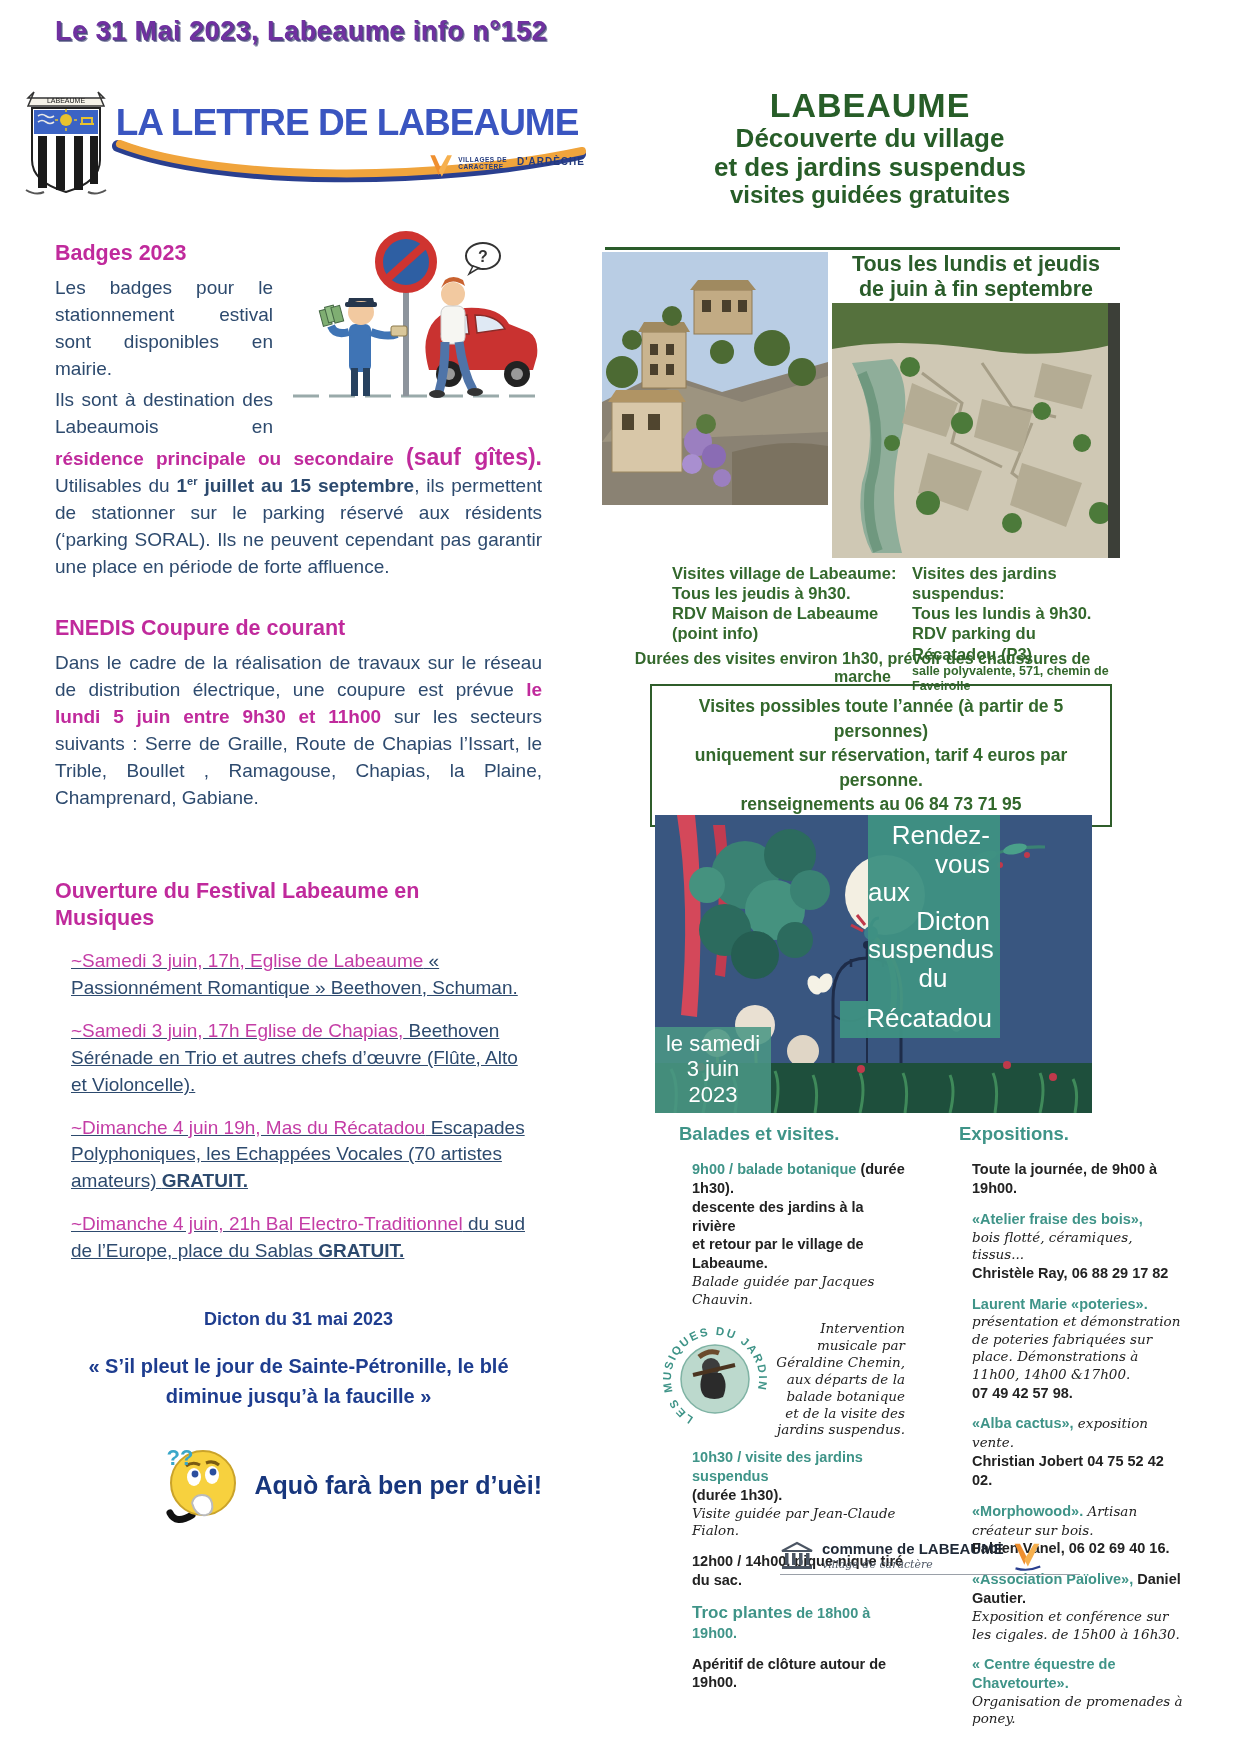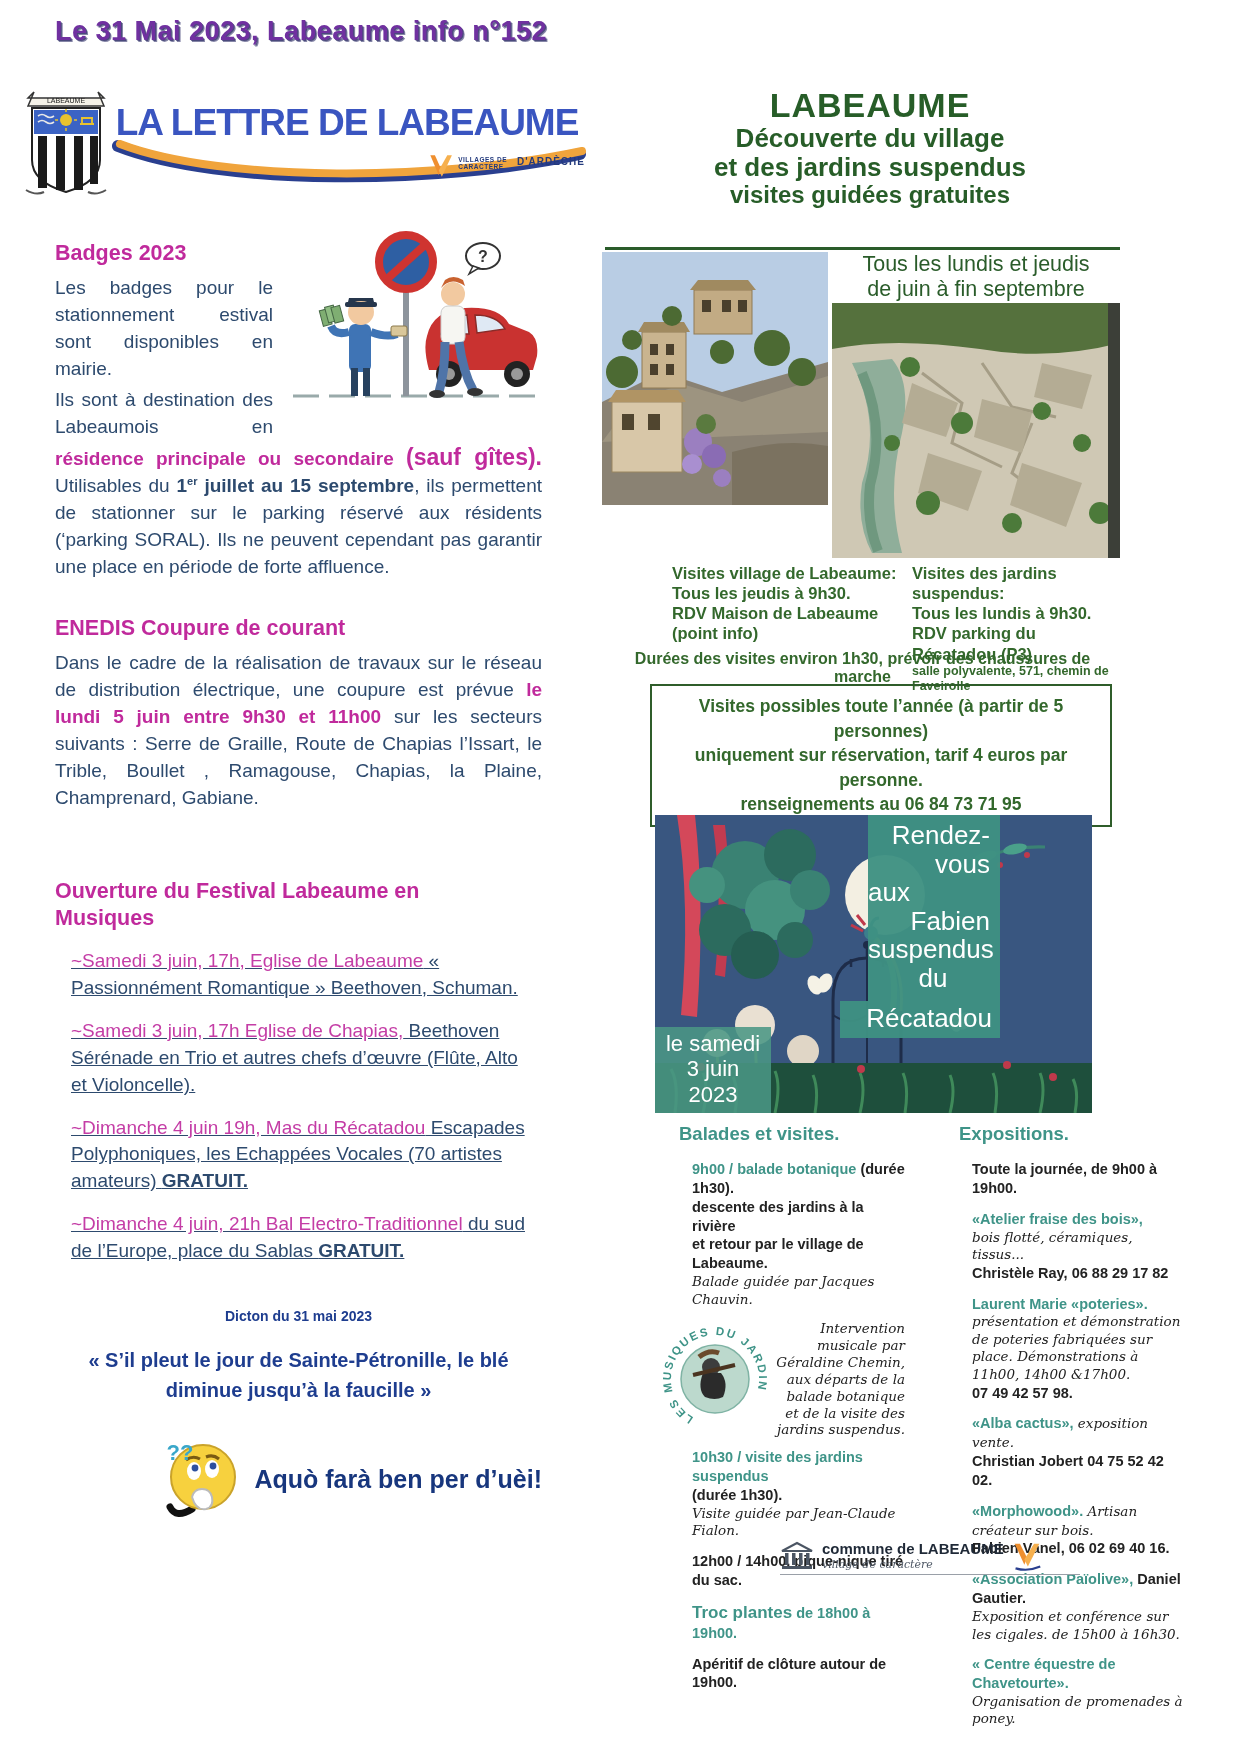--- a/index.html
+++ b/index.html
@@ -26,33 +26,33 @@
   h2.mag{font-size:21.5px;font-weight:bold;color:#c02a9c;margin:0 0 8px 0;line-height:1.25;}
   .para{margin:0 0 4px 0;text-align:justify;}
   .mag-b{color:#c02a9c;font-weight:bold;}
   .big-mag{color:#c02a9c;font-weight:bold;font-size:23px;}
   .dk-b{font-weight:bold;}
   sup{font-size:11px;}
   .sect-gap{height:30px;}
   .fest-line{margin:16px;text-decoration:underline;}
   .pink{color:#c43da6;}
   .dicton{margin-top:42px;text-align:center;color:#1e3d8f;font-weight:bold;}
-  .dicton-h{font-size:14px;margin-bottom:18px;}
+  .dicton-h{font-size:18px;margin-bottom:18px;}
   .dicton-q{font-size:20px;line-height:1.5;width:430px;margin:0 auto;}
   .closing-row{margin-top:34px;display:flex;align-items:center;justify-content:flex-end;gap:10px;padding-right:0;}
   .closing-phrase{font-size:25px;font-weight:bold;color:#17367d;white-space:nowrap;}
   .qmarks{color:#3aa7c9;font-weight:bold;font-size:22px;position:relative;top:-28px;left:14px;width:0;}
 
   
   .r-header{left:620px;top:86px;width:500px;text-align:center;color:#275d28;font-weight:bold;line-height:1.12;}
   .r-title{font-size:34px;letter-spacing:1px;}
   .r-sub{font-size:26px;}
   .r-sub3{font-size:24px;}
   .r-rule{left:605px;top:247px;width:515px;height:3px;background:#2a5c2a;}
-  .banner{left:832px;top:252px;width:288px;text-align:center;color:#2a5c2a;font-weight:normal;
+  .banner{left:832px;top:252px;width:288px;text-align:center;color:#2a5c2a;font-weight:bold;
           font-size:21.5px;line-height:1.15;}
   .visits{top:563px;color:#33682c;font-weight:bold;font-size:16.5px;line-height:1.22;}
   .v1{left:672px;width:238px;}
   .v2{left:912px;width:212px;}
   .v-small{font-size:12.5px;}
   .duration{left:605px;top:650px;width:515px;text-align:center;color:#33682c;
             font-weight:bold;font-size:16px;}
   .resa-box{left:650px;top:684px;width:446px;border:2.5px solid #2f5d2a;padding:8px 6px;
             text-align:center;color:#33682c;font-weight:bold;font-size:17.5px;line-height:1.4;}
 
@@ -381,21 +381,21 @@
       <ellipse cx="160" cy="170" rx="7" ry="10" transform="rotate(-24 160 170)"></ellipse>
       <ellipse cx="170" cy="168" rx="7" ry="10" transform="rotate(24 170 168)"></ellipse>
       <ellipse cx="300" cy="208" rx="6" ry="9" transform="rotate(-20 300 208)"></ellipse>
       <ellipse cx="309" cy="206" rx="6" ry="9" transform="rotate(20 309 206)"></ellipse>
     </g>
   </svg>
   <div class="side-panel">
     <div>Rendez-</div>
     <div>vous</div>
     <div style="text-align:left;">aux</div>
-    <div>Fabien</div>
+    <div>Dicton</div>
     <div>suspendus</div>
     <div style="text-align:center;padding-left:8px;">du</div>
   </div>
   <div class="recatadou">Récatadou</div>
   <div class="date-box">
     <div>le samedi</div>
     <div>3 juin</div>
     <div>2023</div>
   </div>
 </div>

